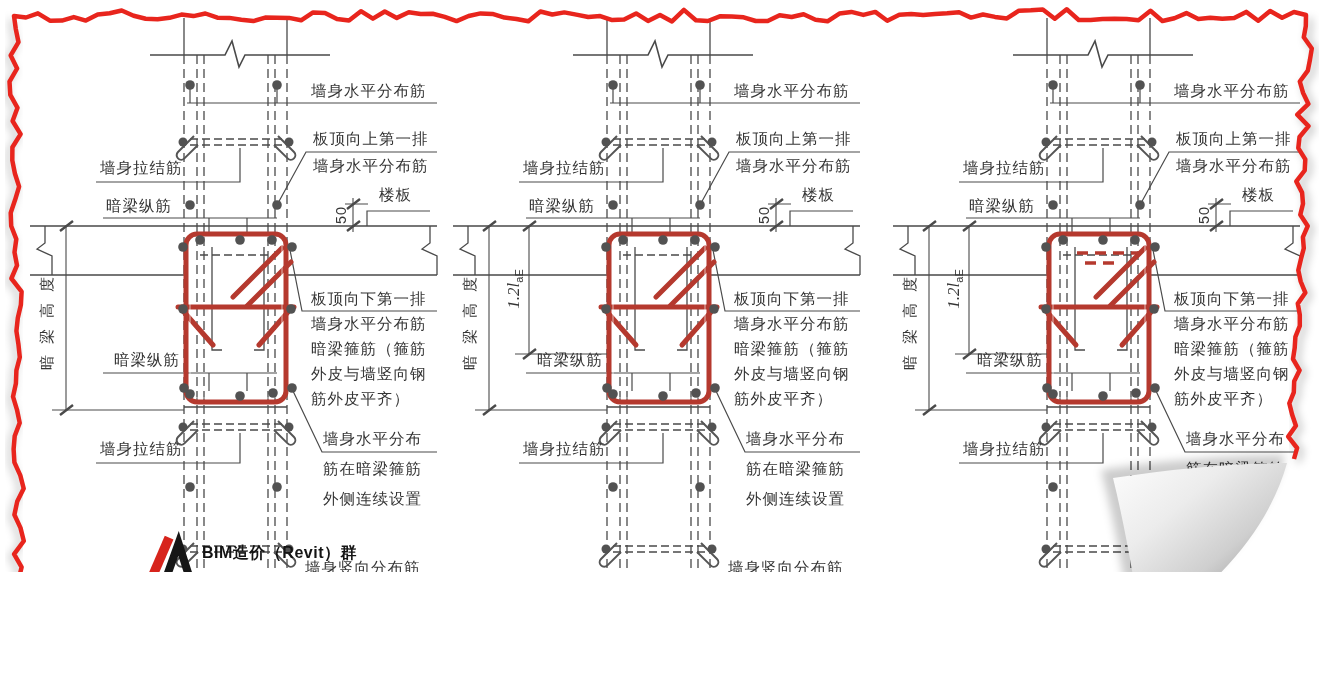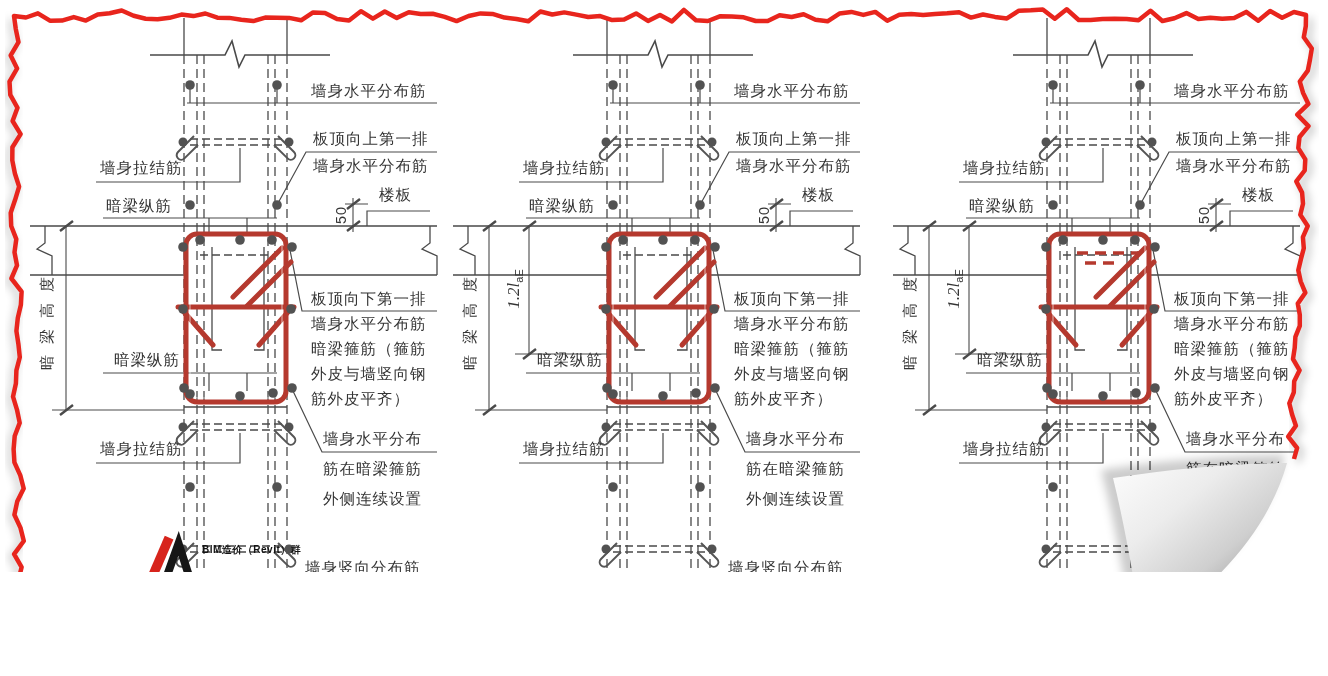--- a/index.html
+++ b/index.html
@@ -14,21 +14,21 @@
   .vtext{letter-spacing:11px;font-size:15px;}
   .dimtxt{font-size:14.5px;letter-spacing:1px;}
   .anchor{letter-spacing:0;font-size:15px;}
   .anchor .ital{font-style:italic;font-family:"Liberation Serif",serif;font-size:17px;}
   .anchor .sub{font-size:11px;}
   .tooltip{position:absolute;left:21px;top:316px;z-index:40;background:#fcfcf3;
            border:1px solid #8f8f8f;box-shadow:1px 1px 0 #c9c9c9,3px 3px 3px rgba(0,0,0,.28);
            padding:4px 9px 5px 9px;font-size:15px;color:#4a4a4a;letter-spacing:1px;white-space:nowrap;}
   .wm{position:absolute;left:138px;top:528px;width:210px;height:80px;z-index:30;}
   .wm-logo{position:absolute;left:0;top:2px;width:66px;height:72px;}
-  .wm-name{position:absolute;left:64px;top:15px;font-weight:bold;font-size:10px;
+  .wm-name{position:absolute;left:64px;top:15px;font-weight:bold;font-size:16px;
            color:#141414;letter-spacing:.5px;white-space:nowrap;}
   .wm-qq{position:absolute;left:61px;top:27px;font-weight:bold;font-size:26px;
          color:#e0251c;letter-spacing:.5px;white-space:nowrap;margin-top:24px;}
 </style>
 </head>
 <body>
 
 <div class="stage">
 
   <svg class="lwsvg" width="1328" height="676" viewBox="0 0 1328 676">

